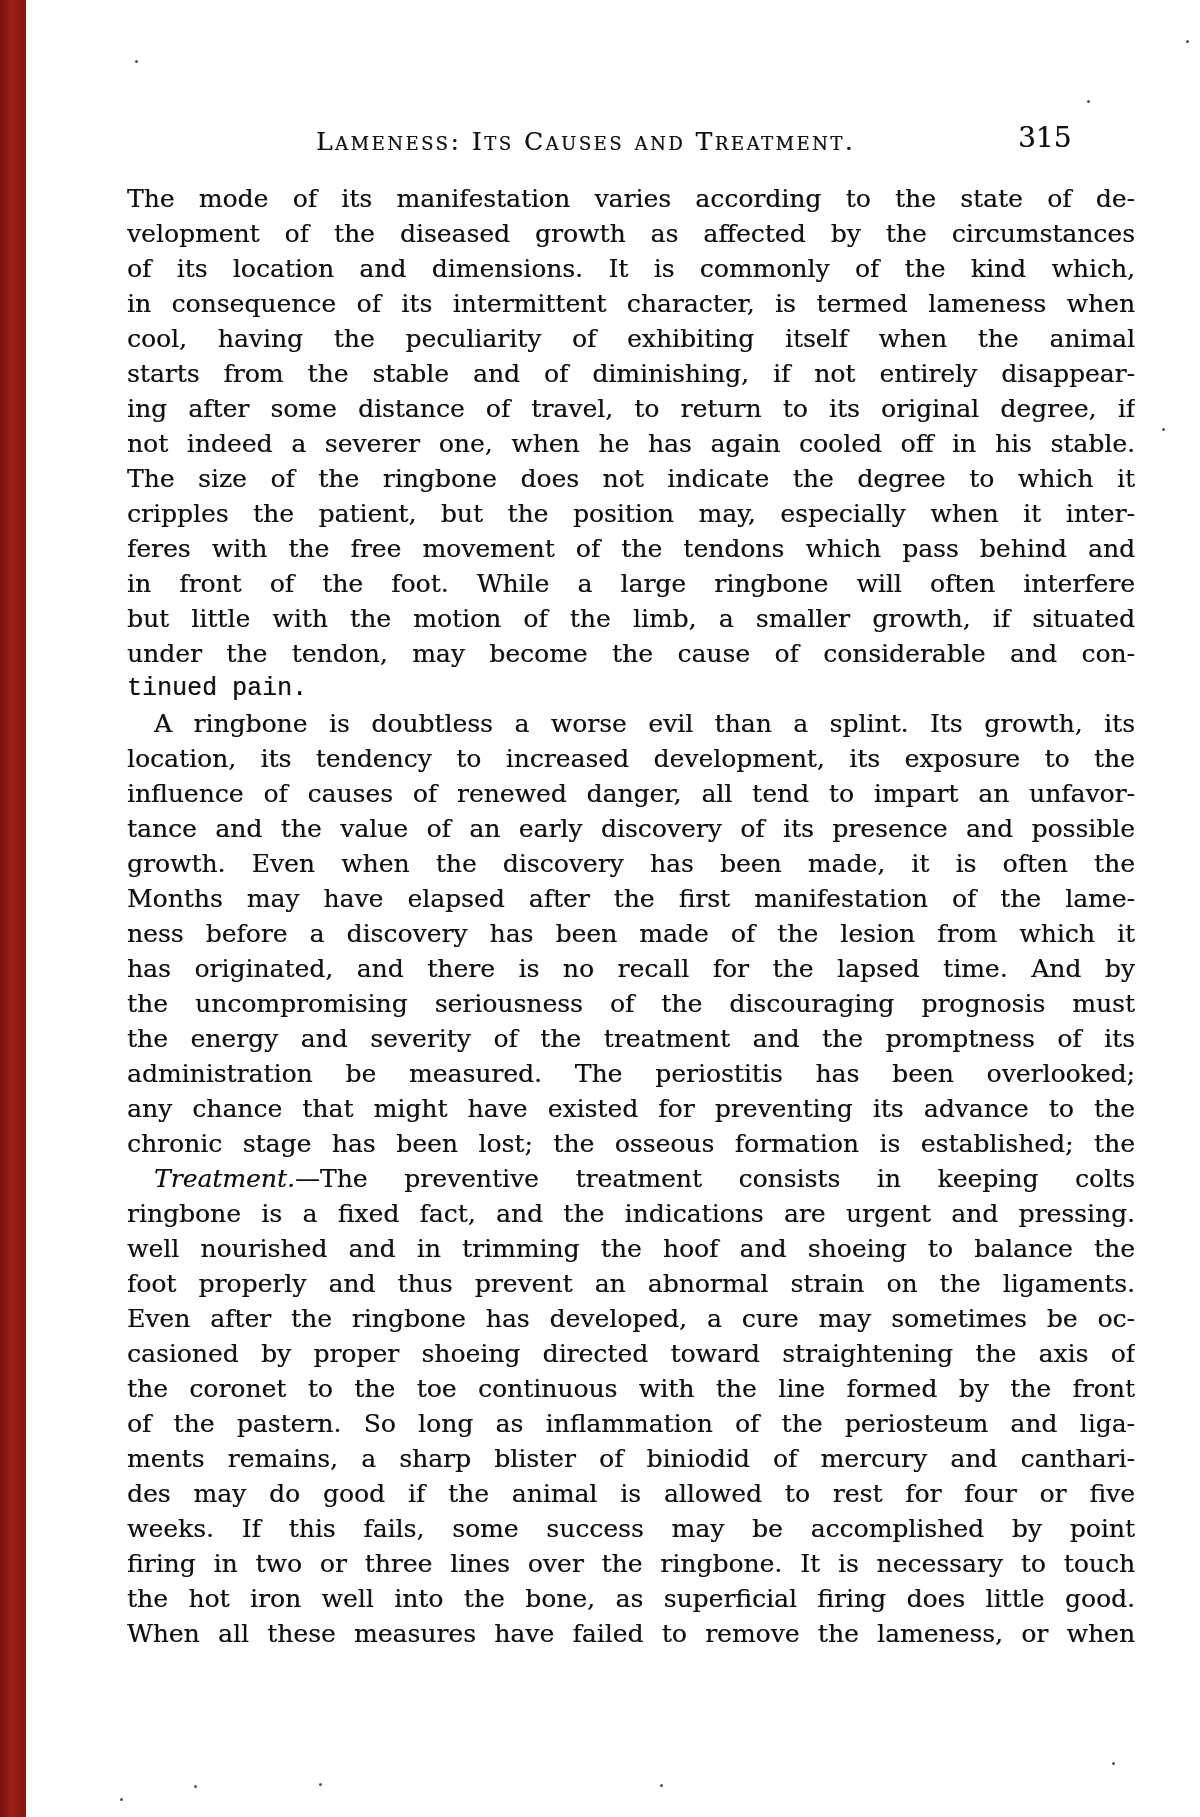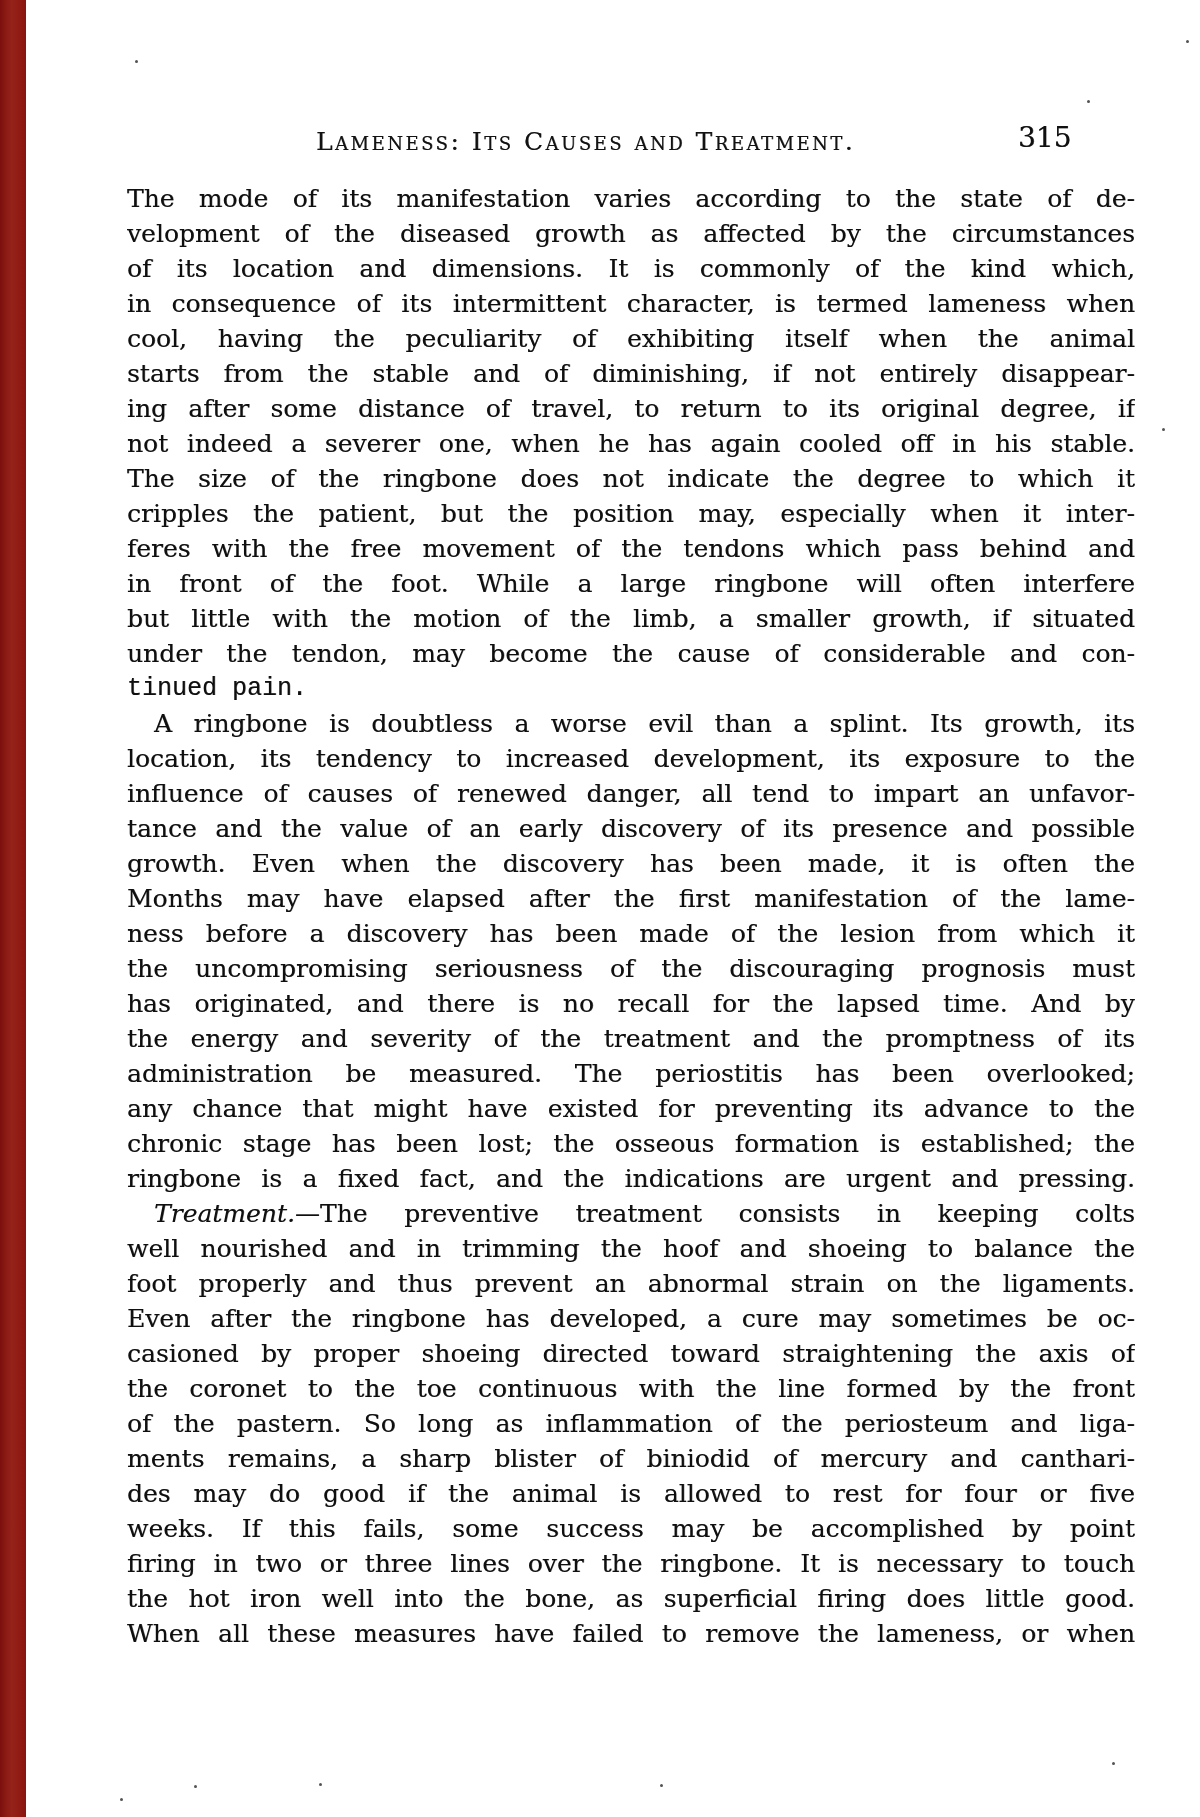--- a/index.html
+++ b/index.html
@@ -79,28 +79,28 @@
     <div class="line">but little with the motion of the limb, a smaller growth, if situated</div>
     <div class="line">under the tendon, may become the cause of considerable and con-</div>
     <div class="line last">tinued pain.</div>
     <div class="line indent">A ringbone is doubtless a worse evil than a splint. Its growth, its</div>
     <div class="line">location, its tendency to increased development, its exposure to the</div>
     <div class="line">influence of causes of renewed danger, all tend to impart an unfavor-</div>
     <div class="line">tance and the value of an early discovery of its presence and possible</div>
     <div class="line">growth. Even when the discovery has been made, it is often the</div>
     <div class="line">Months may have elapsed after the first manifestation of the lame-</div>
     <div class="line">ness before a discovery has been made of the lesion from which it</div>
+    <div class="line">has originated, and there is no recall for the lapsed time. And by</div>
     <div class="line">the uncompromising seriousness of the discouraging prognosis must</div>
-    <div class="line">has originated, and there is no recall for the lapsed time. And by</div>
     <div class="line">the energy and severity of the treatment and the promptness of its</div>
     <div class="line">administration be measured. The periostitis has been overlooked;</div>
     <div class="line">any chance that might have existed for preventing its advance to the</div>
     <div class="line">chronic stage has been lost; the osseous formation is established; the</div>
+    <div class="line indent"><i>Treatment.</i>—The preventive treatment consists in keeping colts</div>
     <div class="line">ringbone is a fixed fact, and the indications are urgent and pressing.</div>
-    <div class="line indent"><i>Treatment.</i>—The preventive treatment consists in keeping colts</div>
     <div class="line">well nourished and in trimming the hoof and shoeing to balance the</div>
     <div class="line">foot properly and thus prevent an abnormal strain on the ligaments.</div>
     <div class="line">Even after the ringbone has developed, a cure may sometimes be oc-</div>
     <div class="line">casioned by proper shoeing directed toward straightening the axis of</div>
     <div class="line">the coronet to the toe continuous with the line formed by the front</div>
     <div class="line">of the pastern. So long as inflammation of the periosteum and liga-</div>
     <div class="line">ments remains, a sharp blister of biniodid of mercury and canthari-</div>
     <div class="line">des may do good if the animal is allowed to rest for four or five</div>
     <div class="line">weeks. If this fails, some success may be accomplished by point</div>
     <div class="line">firing in two or three lines over the ringbone. It is necessary to touch</div>

